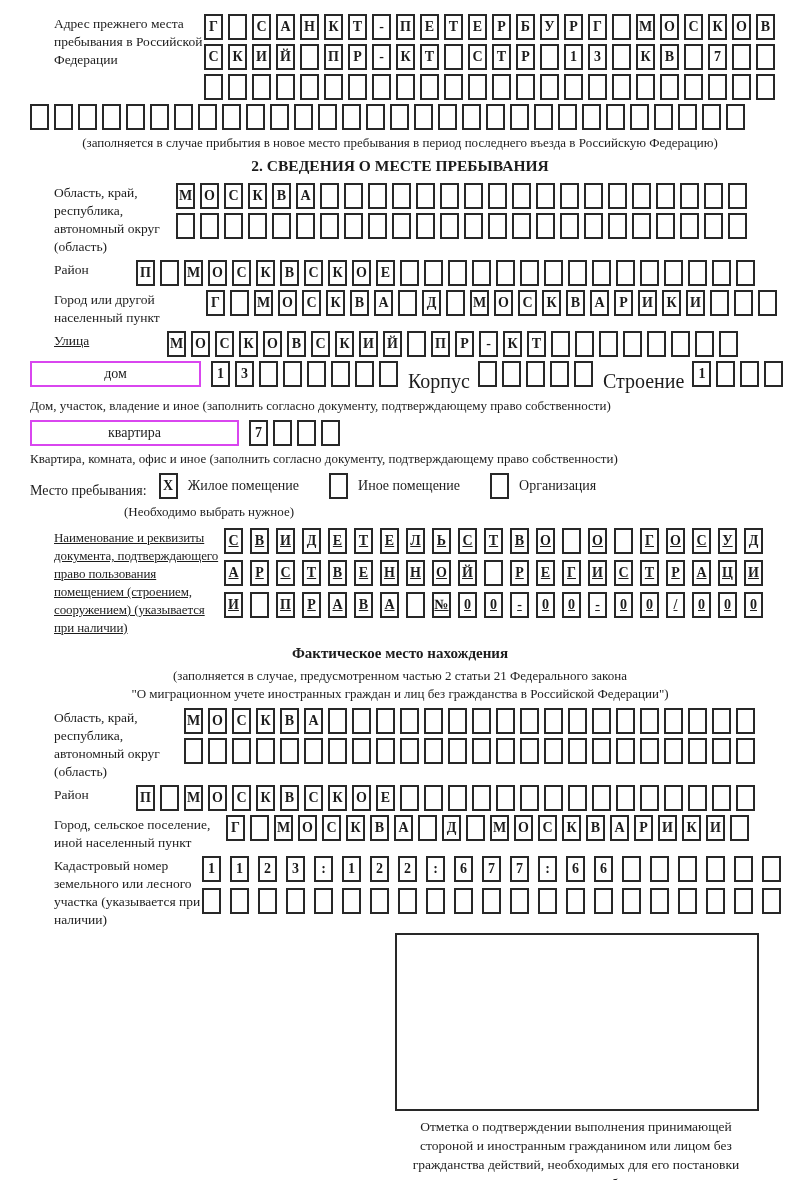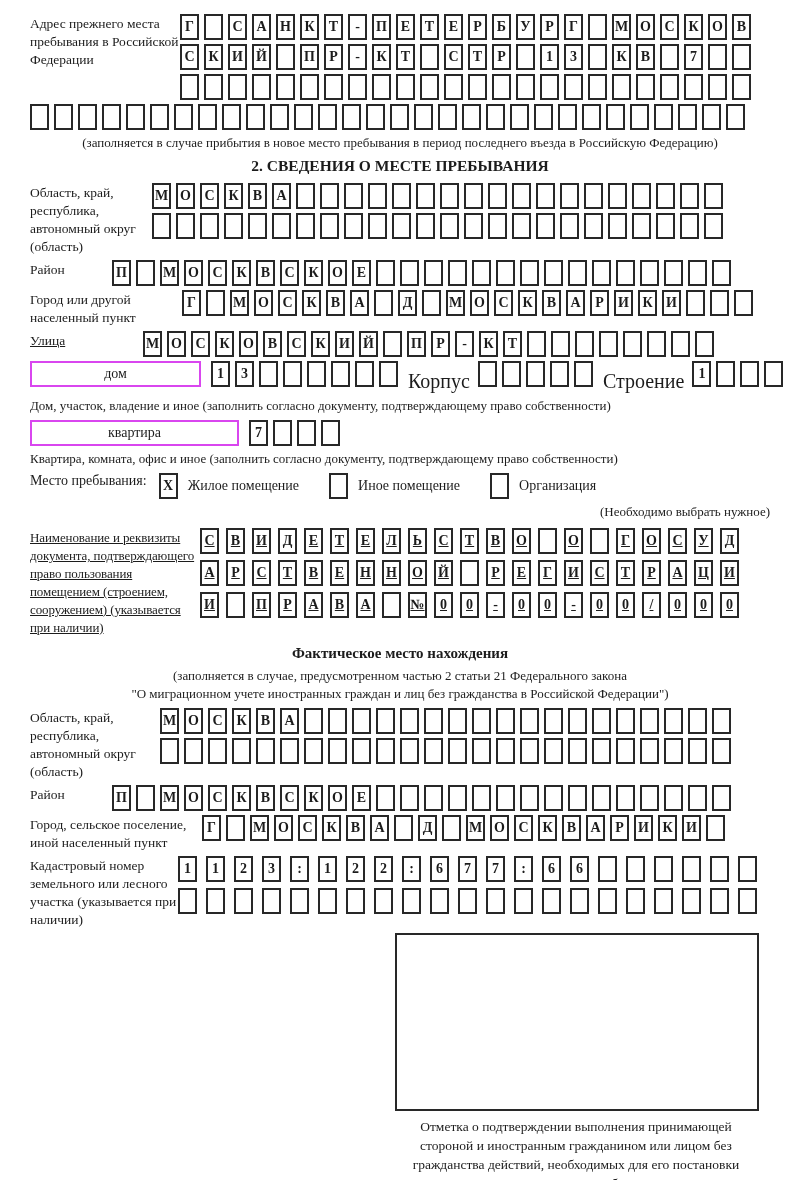--- a/index.html
+++ b/index.html
@@ -5,21 +5,21 @@
   html,body{margin:0;padding:0;background:#fff;}
   .page{
     width:800px;height:1180px;box-sizing:border-box;
     padding:14px 30px 0 30px;background:#fff;color:#1c1c1c;
     font-family:"Liberation Serif","DejaVu Serif",serif;
     overflow:hidden;position:relative;
   }
   .title{text-align:right;padding-right:28px;font-size:15px;margin-bottom:8px;}
   .frow{display:flex;align-items:flex-start;margin-bottom:4px;}
   .rows{display:flex;flex-direction:column;gap:4px;}
-  .lbl{font-size:13.5px;line-height:18px;flex:none;padding-top:1px;}
+  .lbl{font-size:13.5px;line-height:18px;flex:none;padding-top:1px;margin-left:24px;}
   .small{font-size:13px;letter-spacing:-0.1px;}
   .w82{width:82px;}.w113{width:113px;text-decoration:underline;}.w122{width:122px;}.w130{width:130px;}
   .w148{width:148px;}.w150{width:150px;}.w152{width:152px;}
   .w170{width:170px;}.w172{width:172px;}
   .cells{display:flex;gap:5px;flex:none;}
   .cells.g7{gap:7px;}
   .cells.g9{gap:9px;}
   .cell{
     width:15px;height:22px;border:2px solid #282828;flex:none;
     text-align:center;font-weight:bold;font-size:14px;line-height:22px;
@@ -29,26 +29,26 @@
     height:22px;border:2px solid #d946ef;flex:none;text-align:center;
     font-size:14px;line-height:22px;background:#fff;
   }
   .bw167{width:167px;}
   .bw205{width:205px;}
   .inlbl{font-size:20px;line-height:24px;margin:8px 8px 0 10px;flex:none;}
   .note{font-size:13px;line-height:17px;margin:1px 0 6px;}
   .center{text-align:center;}
   .h2{text-align:center;font-weight:bold;font-size:15.5px;margin:6px 0 8px;}
   .h3{text-align:center;font-weight:bold;font-size:15px;margin:8px 0 5px;}
-  .stayrow{align-items:flex-start;}
+  .stayrow{align-items:flex-end;}
   .staylbl{font-size:14px;margin-right:12px;flex:none;}
   .opt{display:flex;align-items:center;flex:none;}
   .opt .cell{margin-right:10px;}
   .optlbl{font-size:14px;margin-right:30px;}
-  .staynote{margin-left:94px;margin-bottom:8px;text-align:right;}
+  .staynote{margin-left:94px;margin-bottom:8px;}
   .docblock{margin-top:4px;text-decoration:underline;}
   .stampbox{width:360px;height:174px;border:2px solid #282828;margin:4px 0 6px 365px;background:#fff;}
   .caption{width:332px;margin-left:380px;text-align:center;font-size:13.5px;line-height:19px;}
 </style>
 </head>
 <body>
 
 <div class="page">
 
 

